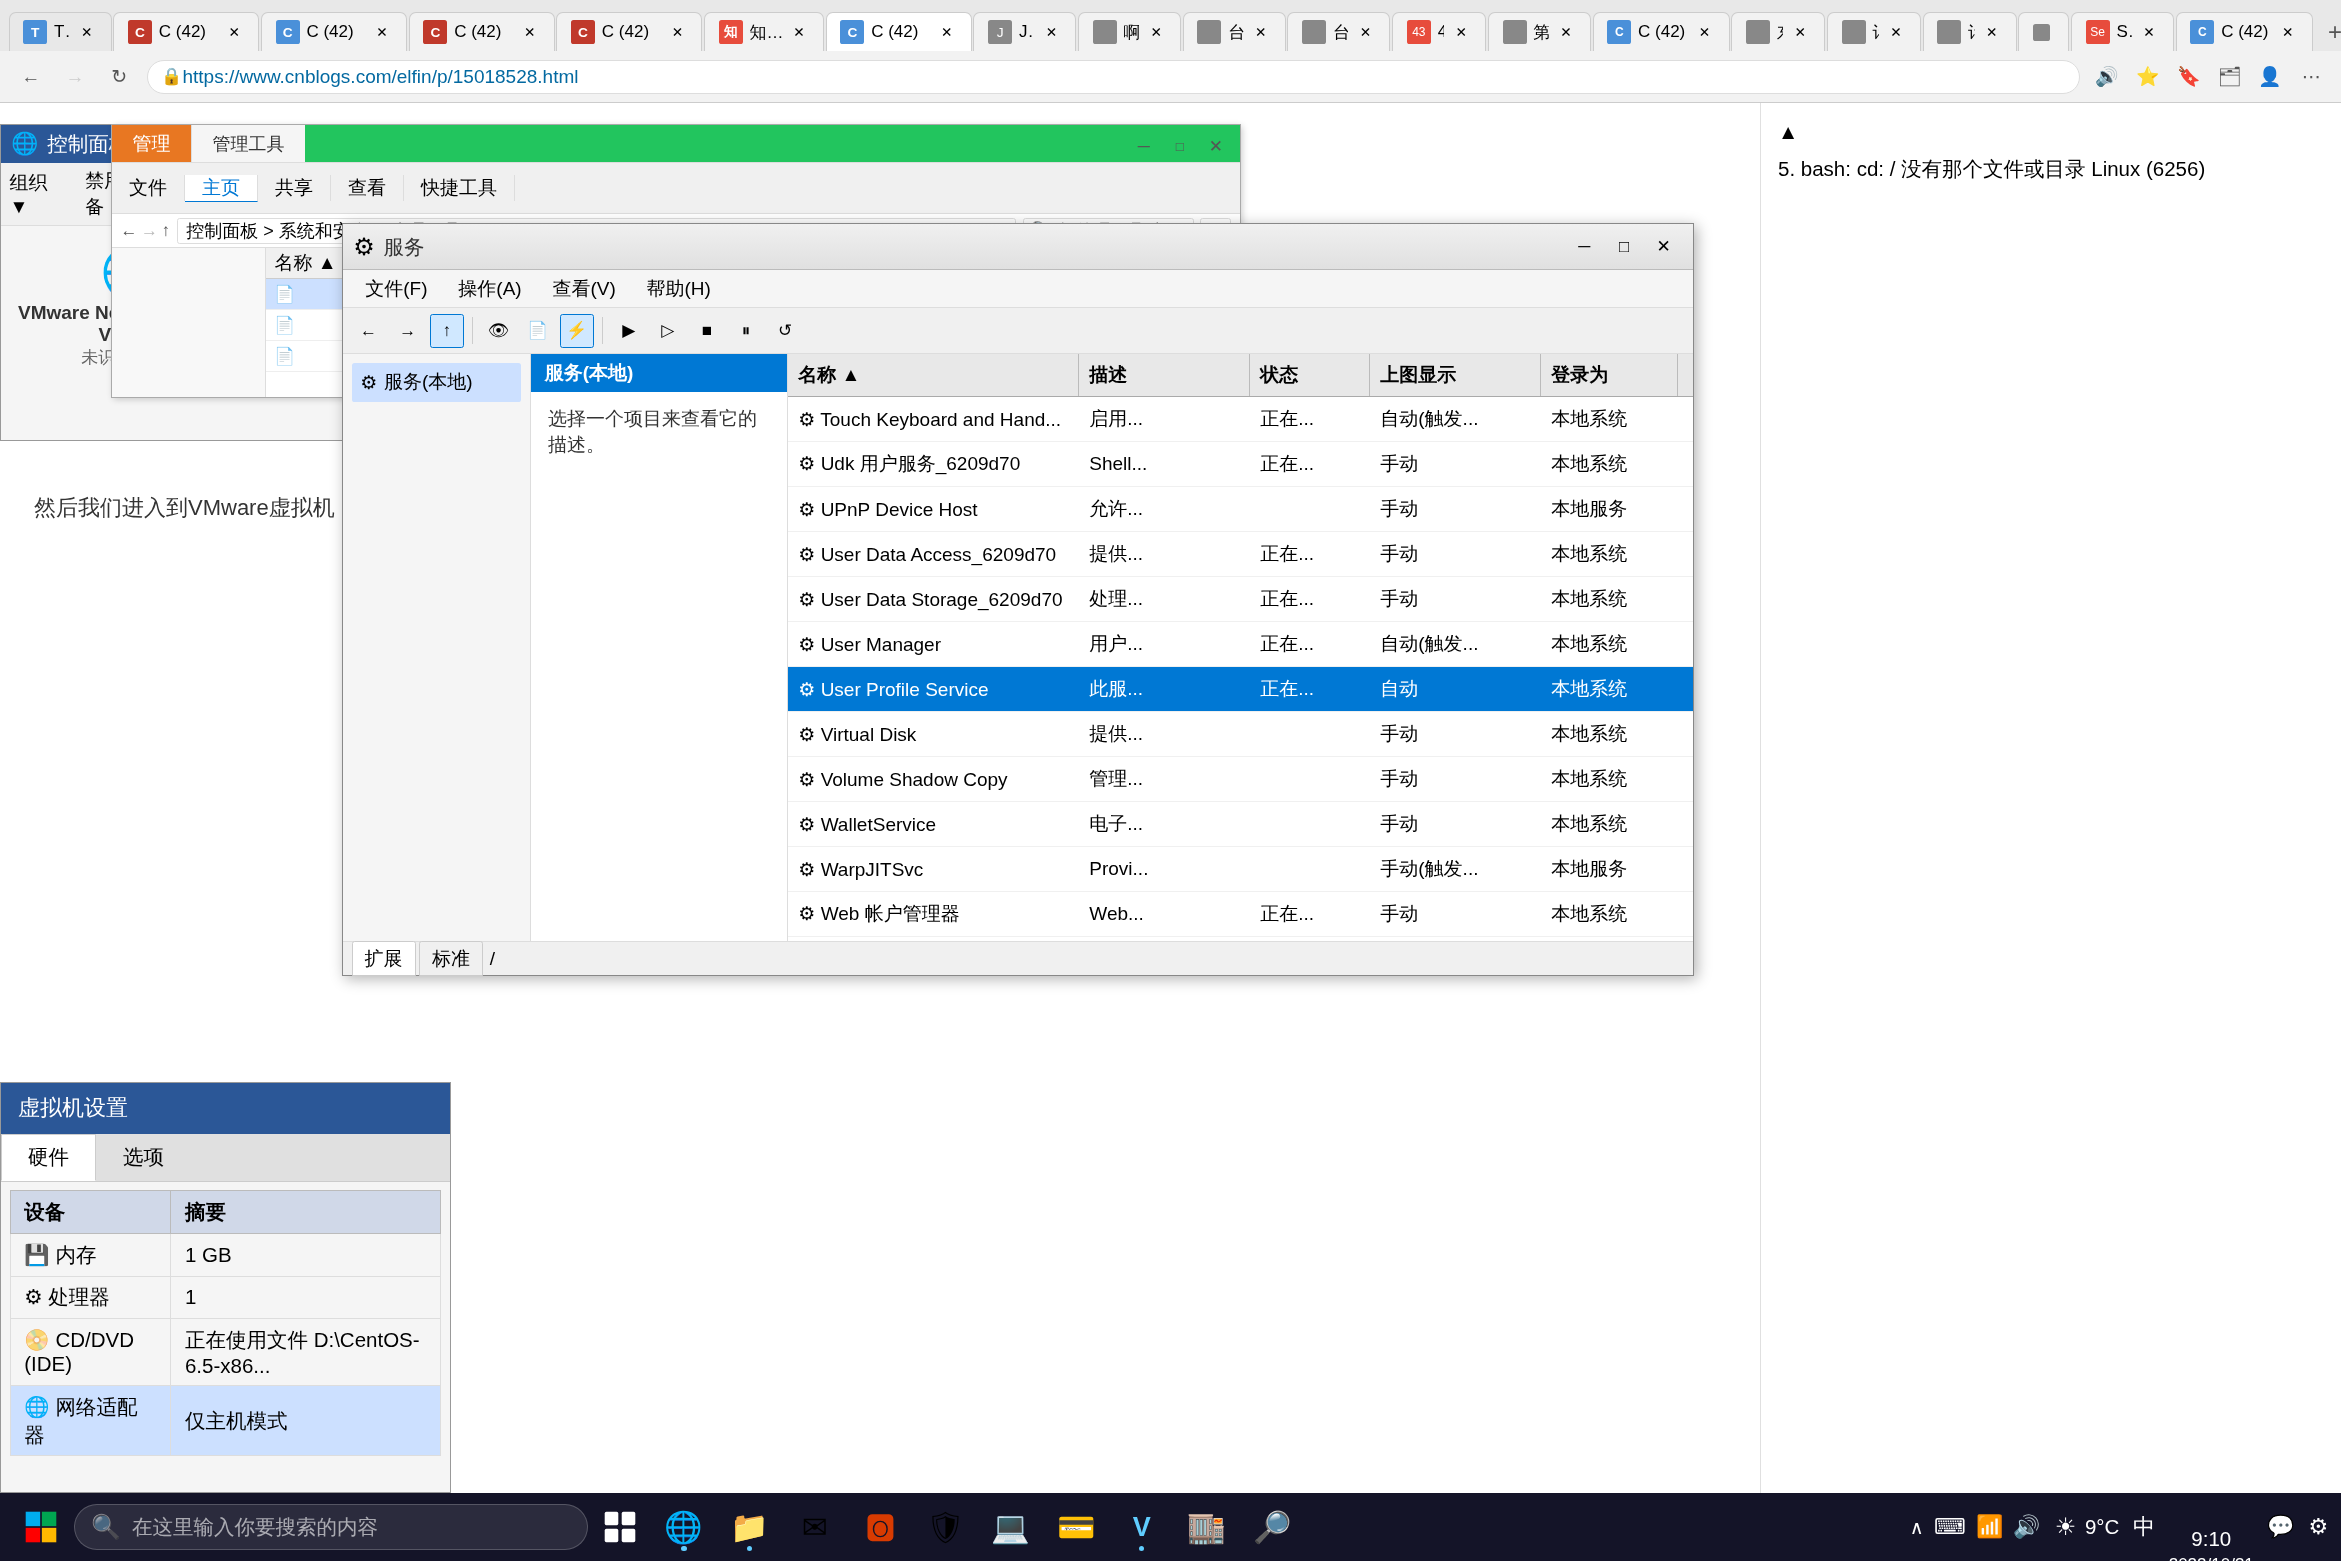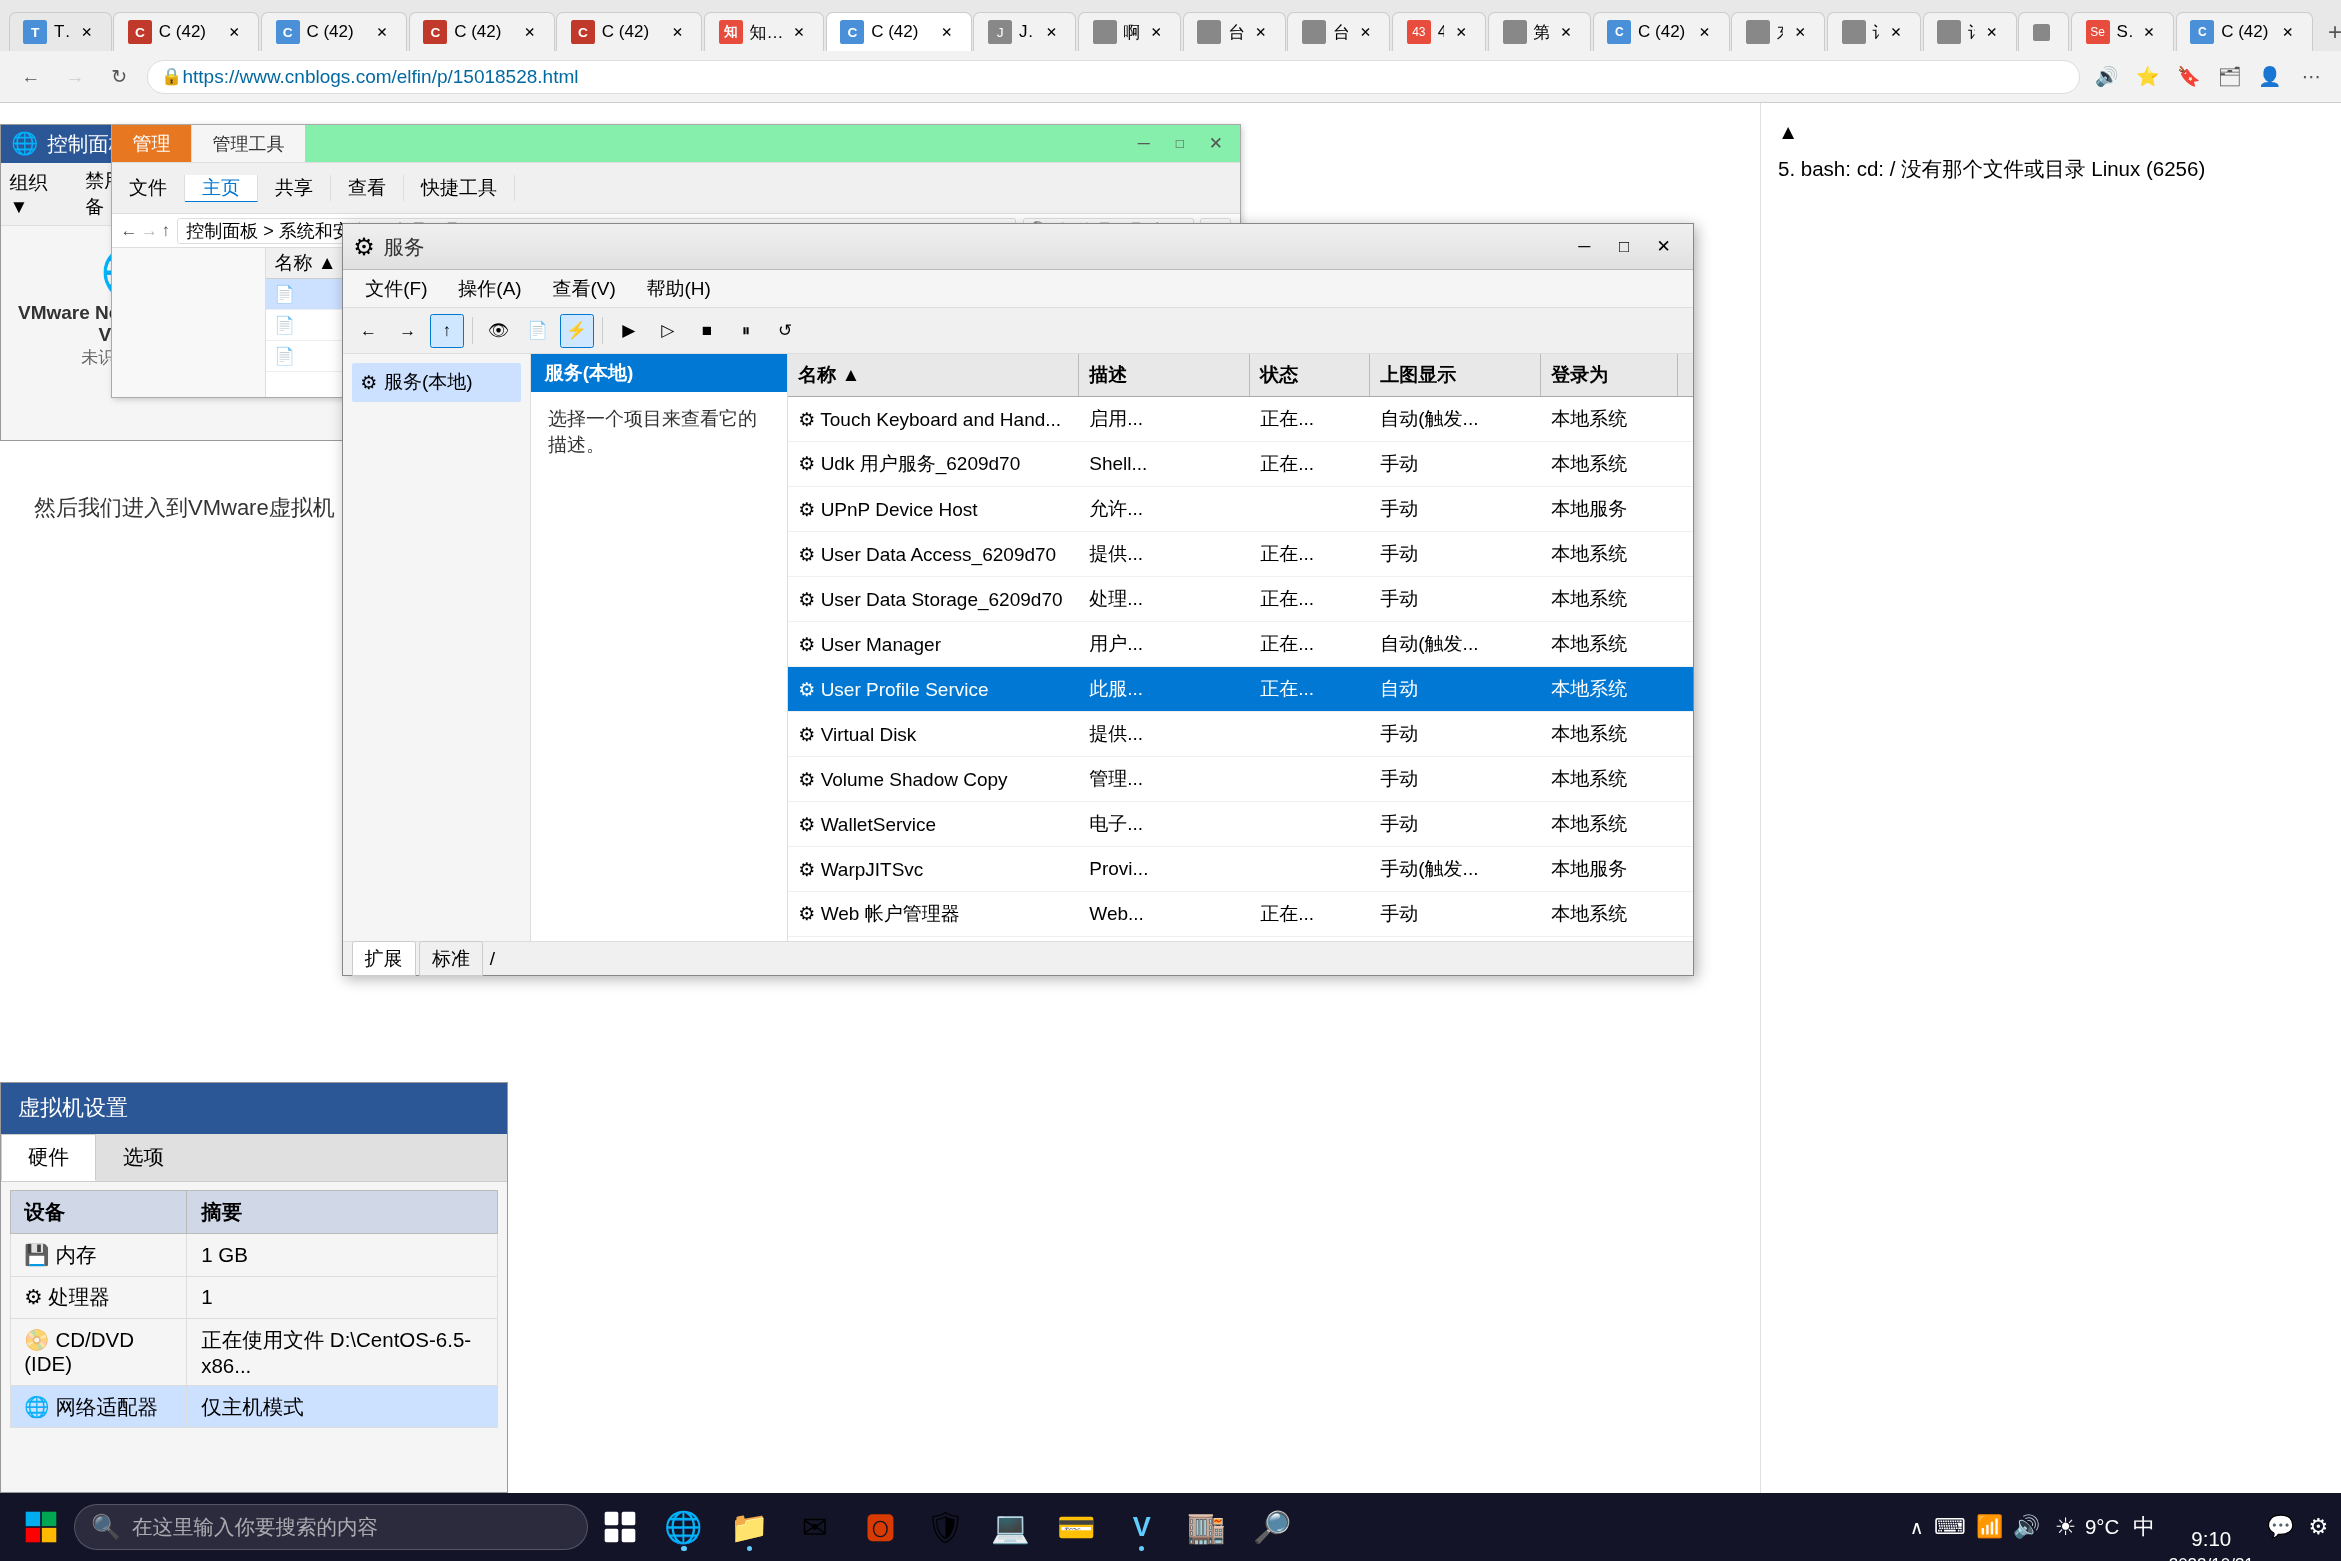--- a/index.html
+++ b/index.html
@@ -342,21 +342,21 @@
     .gear-icon {
       display: inline-block;
       font-size: 19px;
     }
 
     
     .vm-settings-bg {
       position: absolute;
       bottom: 68px;
       left: 0;
-      width: 508px;
+      width: 451px;
       height: 411px;
       background: #f5f5f5;
       border: 0.9px solid #999;
       z-index: 5;
     }
     .vm-header {
       background: #2b5797;
       color: white;
       padding: 10.3px 17px;
       font-size: 22px;
@@ -666,21 +666,21 @@
     <div style="text-align:center">
       <div style="font-size:51px">🌐</div>
       <div style="font-size:19px;font-weight:bold;color:#333">VMware Network Adapter<br>VMnet8</div>
       <div style="font-size:17px;color:#666">未识别的网络</div>
     </div>
   </div>
 </div>
 
 <div class="file-explorer">
 
-  <div style="background:#86efac;border-bottom:0.9px solid #ddd;height:38px;display:flex;align-items:center">
+  <div style="background:#22c55e;border-bottom:0.9px solid #ddd;height:38px;display:flex;align-items:flex-end">
     <div style="display:flex;align-items:stretch;height:100%">
       <div style="background:#e87722;color:white;padding:0 20.5px;display:flex;align-items:center;font-size:19px">管理</div>
       <div style="background:#f5f5f5;color:#333;padding:0 20.5px;display:flex;align-items:center;font-size:18px;border-left:0.9px solid #ddd">管理工具</div>
     </div>
     <div style="margin-left:auto;display:flex;align-items:center;gap:5.1px;padding-right:8.6px">
       <div style="width:31px;height:31px;display:flex;align-items:center;justify-content:center;cursor:pointer;font-size:17px;color:#555">─</div>
       <div style="width:31px;height:31px;display:flex;align-items:center;justify-content:center;cursor:pointer;font-size:13.7px;color:#555">□</div>
       <div style="width:31px;height:31px;display:flex;align-items:center;justify-content:center;cursor:pointer;font-size:17px;color:#555">✕</div>
     </div>
   </div>

